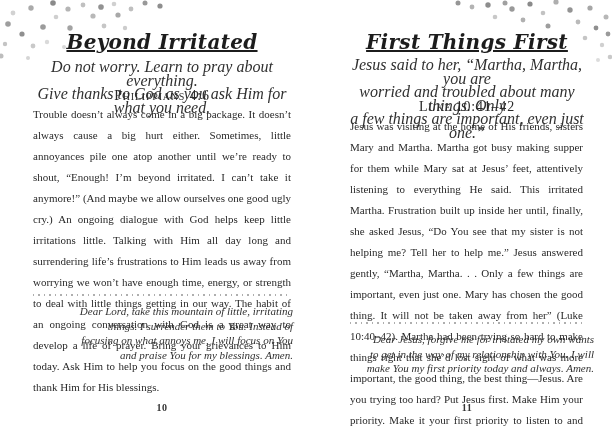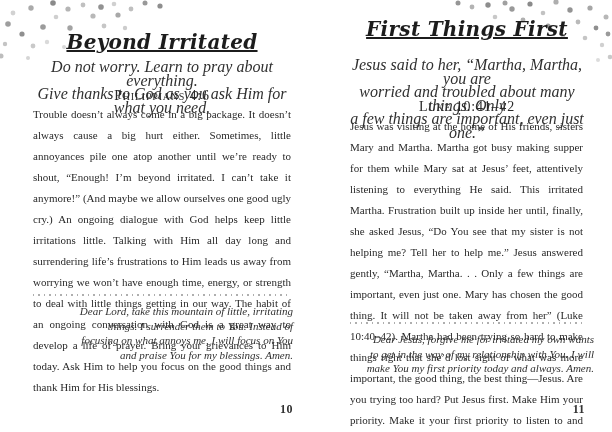--- a/index.html
+++ b/index.html
@@ -53,38 +53,38 @@
   }
   .prayer {
     font-style: italic;
     font-size: 11px;
     line-height: 14.5px;
     text-align: right;
     white-space: pre-line;
     color: #303030;
   }
   .pagenum {
-    font-size: 12px;
+    font-size: 10px;
     font-weight: 700;
-    text-align: right;
+    text-align: center;
     letter-spacing: 0.5px;
     color: #333333;
   }
 
   
   .lp-title  { left: 31px;  top: 30px;  width: 262px; }
   .lp-verse  { left: 31px;  top: 60px;  width: 262px; }
   .lp-ref    { left: 31px;  top: 88px;  width: 262px; }
   .lp-body   { left: 33px;  top: 104px; width: 258px; }
   .lp-div    { left: 33px;  top: 294px; width: 258px; }
   .lp-prayer { left: 31px;  top: 304px; width: 262px; }
   .lp-num    { left: 31px;  top: 402px; width: 262px; }
 
   
-  .rp-title  { left: 349px; top: 17px;  width: 236px; }
+  .rp-title  { left: 349px; top: 30px;  width: 236px; }
   .rp-verse  { left: 344px; top: 58px;  width: 246px; text-align: center; }
   .rp-ref    { left: 349px; top: 99px;  width: 236px; }
   .rp-body   { left: 350px; top: 116px; width: 233px; font-family: Liberation Serif, serif; }
   .rp-div    { left: 350px; top: 322px; width: 233px; }
   .rp-prayer { left: 340px; top: 332px; width: 254px; }
   .rp-num    { left: 349px; top: 402px; width: 236px; }
 </style>
 </head>
 <body>
 

